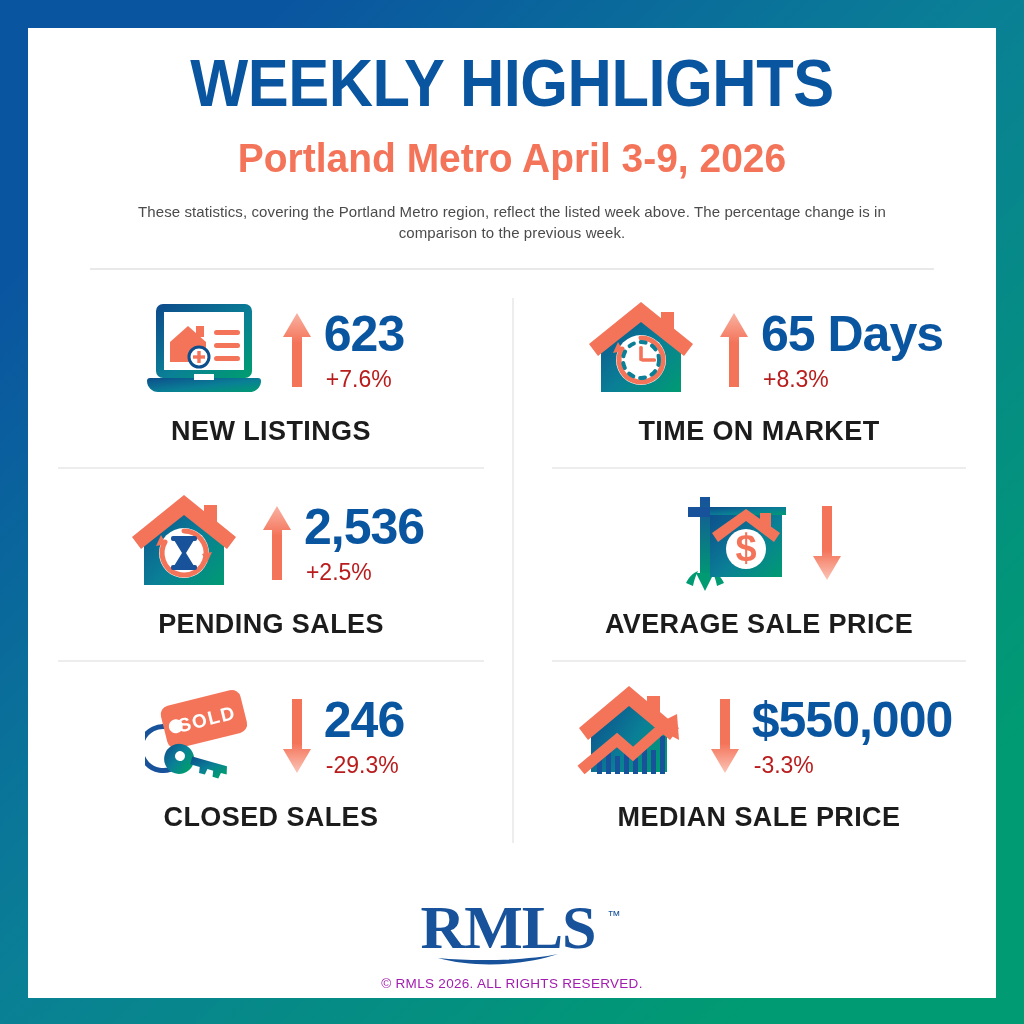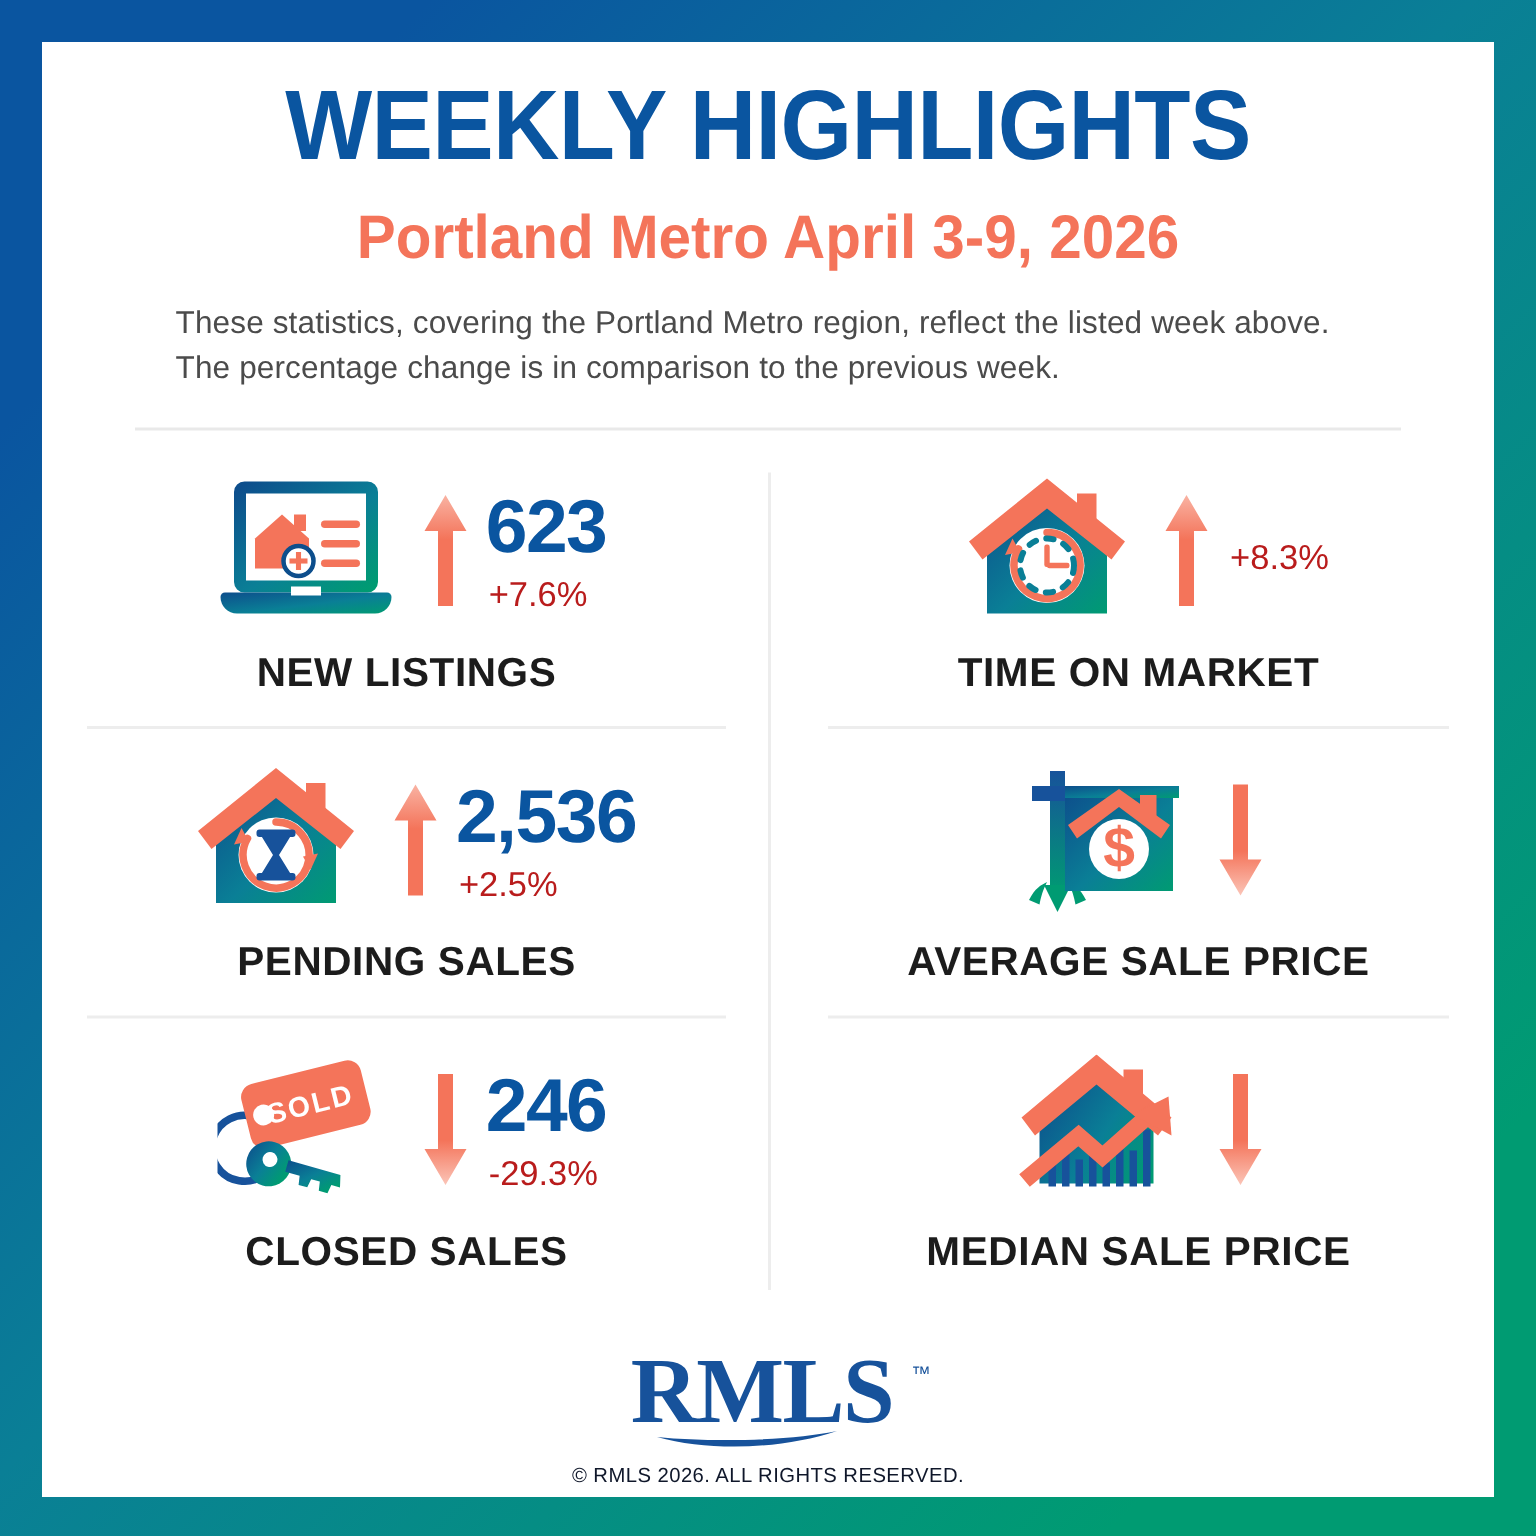--- a/index.html
+++ b/index.html
@@ -26,22 +26,22 @@
     font-family:"Liberation Sans", sans-serif;
     transform:scaleX(0.93);
   }
   .subtitle{
     text-align:center;color:#f4745a;
     font-size:41px;line-height:1;font-weight:700;
     margin-top:22px;
     transform:scaleX(0.95);
   }
   .blurb{
-    color:#4b4b4b;
-    font-size:21px;line-height:1.42;font-weight:400;
+    text-align:center;color:#4b4b4b;
+    font-size:15px;line-height:1.42;font-weight:400;
     margin:22px auto 0 auto;width:790px;letter-spacing:.1px;
   }
   .hr-top{
     height:2px;background:#e9e9e9;margin:24px 32px 0 32px;
   }
 
   
   .grid{
     position:relative;display:flex;margin-top:6px;
   }
@@ -83,21 +83,21 @@
   .row-div.hidden{visibility:hidden;}
 
   
   .footer{
     position:absolute;left:0;right:0;bottom:7px;text-align:center;
   }
   .logo{
     display:block;margin:0 auto;
   }
   .copyright{
-    color:#0f172a;font-size:13.5px;letter-spacing:.3px;margin-top:6px;
+    color:#a21caf;font-size:13.5px;letter-spacing:.3px;margin-top:6px;
   }
 </style>
 </head>
 <body>
 
 <div class="poster">
   <div class="inner">
 
     <div class="title">WEEKLY HIGHLIGHTS</div>
     <div class="subtitle">Portland Metro April 3-9, 2026</div>
@@ -275,20 +275,21 @@
                     <linearGradient id="gUp3" x1="0" y1="0" x2="0" y2="1">
                   <stop offset="0%" stop-color="#f9b3a3"></stop>
                       <stop offset="40%" stop-color="#f4745a"></stop>
                       <stop offset="100%" stop-color="#f4745a"></stop>
                 </linearGradient>
                   </defs>
                 <path d="M16 2 L30 26 H21 V76 H11 V26 H2 Z" fill="url(#gUp3)"></path>
               </svg>
             </div>
             <div class="value-wrap">
+              <div class="value">65 Days</div>
               <div class="pct">+8.3%</div>
             </div>
           </div>
           <div class="stat-label">TIME ON MARKET</div>
           <div class="row-div"></div>
         </div>
 
         <div class="stat">
           <div class="stat-row">
             <div class="icon-wrap">
@@ -367,20 +368,24 @@
                 <defs>
                     <linearGradient id="gDn3" x1="0" y1="0" x2="0" y2="1">
                   <stop offset="0%" stop-color="#f4745a"></stop>
                       <stop offset="60%" stop-color="#f4745a"></stop>
                       <stop offset="100%" stop-color="#fbc5b8"></stop>
                 </linearGradient>
                   </defs>
                 <path d="M16 76 L30 52 H21 V2 H11 V52 H2 Z" fill="url(#gDn3)"></path>
               </svg>
             </div>
+            <div class="value-wrap">
+              <div class="value">$550,000</div>
+              <div class="pct">-3.3%</div>
+            </div>
           </div>
           <div class="stat-label">MEDIAN SALE PRICE</div>
           <div class="row-div hidden"></div>
         </div>
 
       </div>
     </div>
 
     <div class="footer">
       <svg class="logo" width="260" height="72" viewBox="0 0 260 72" aria-hidden="true">

